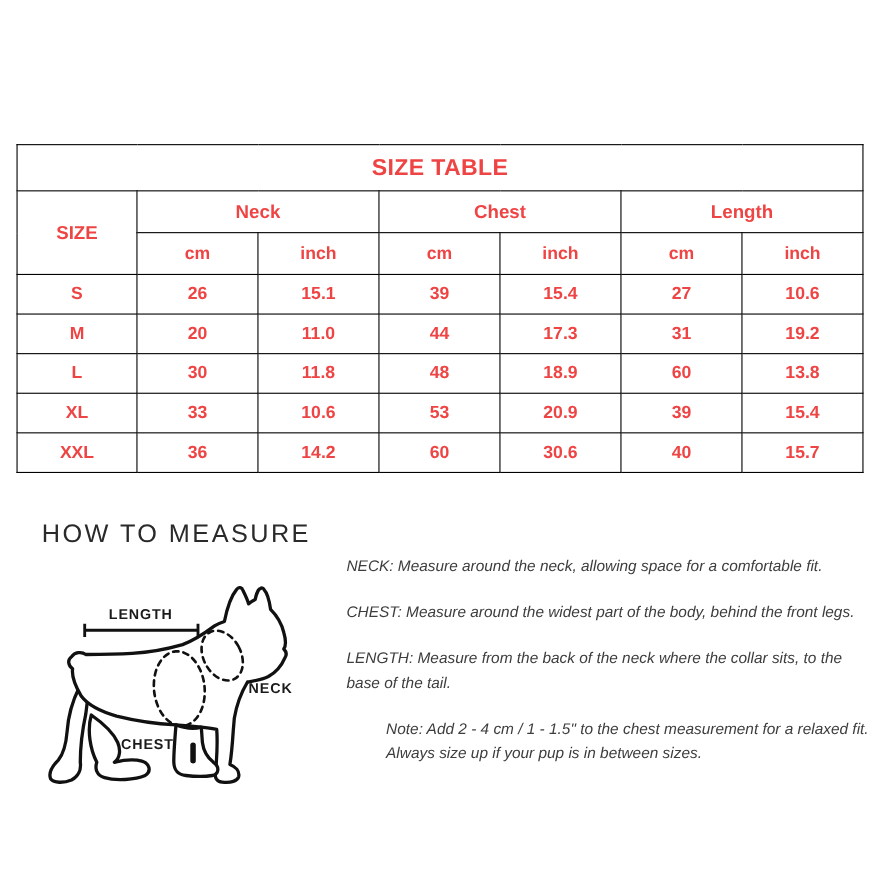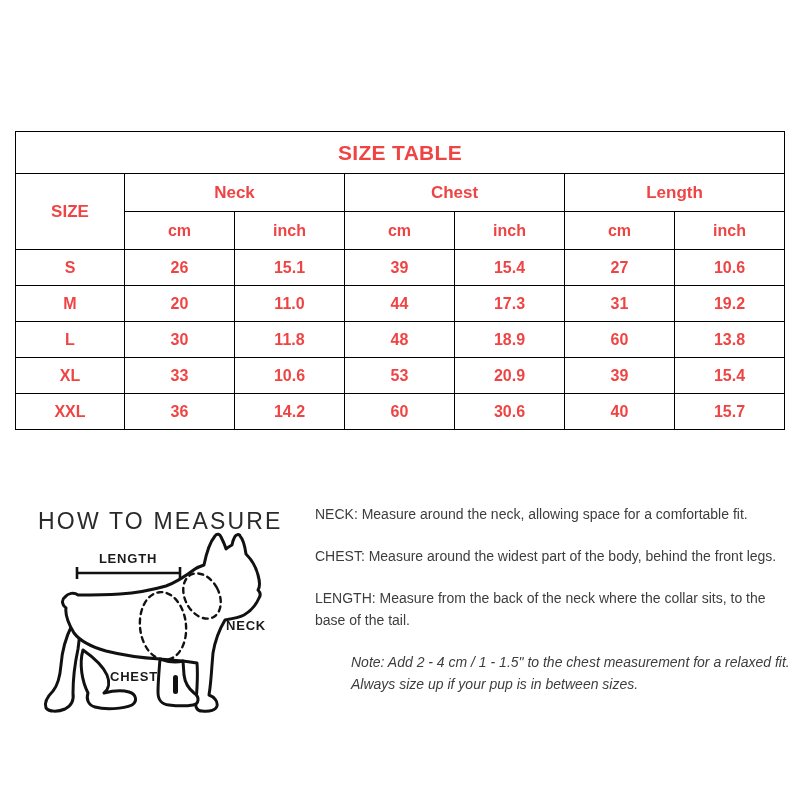--- a/index.html
+++ b/index.html
@@ -27,30 +27,30 @@
     color:#ef4444;
   }
   tr.title-row td { height:41px; font-size:21px; letter-spacing:0.3px; }
   tr.group-row td { height:37px; font-size:17px; }
   tr.unit-row td  { height:37px; font-size:16px; }
   tr.data-row td  { height:35px; font-size:16px; }
   td.size-head    { font-size:17px; }
 
   
   .htm-heading {
-    position:absolute; left:38px; top:508px;
+    position:absolute; left:38px; top:472px;
     font-size:23px; letter-spacing:2.2px;
     font-weight:500; color:#2a2a2a;
     white-space:nowrap;
   }
   .instructions {
     position:absolute; left:315px; top:503px; width:482px;
     font-size:14px; line-height:22px; color:#3d3d3d;
   }
-  .instructions p { margin:0 0 20px 0; }
+  .instructions p { margin:0 0 20px 0;font-style:italic; }
   .instructions p.note { font-style:italic;margin-left:36px; }
 
   
   .dog-svg { position:absolute; left:32px; top:525px; }
   .dog-svg path.outline {
     fill:#ffffff; stroke:#111; stroke-width:3;
     stroke-linejoin:round; stroke-linecap:round;
   }
   .dog-svg .dashed {
     fill:none; stroke:#111; stroke-width:2.4;

